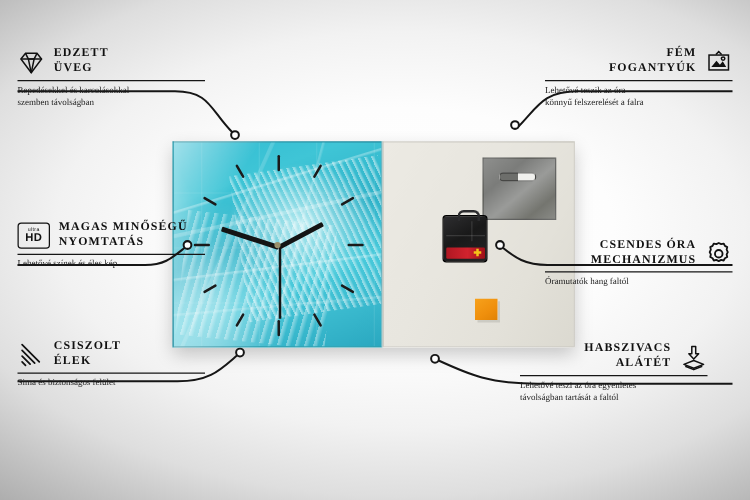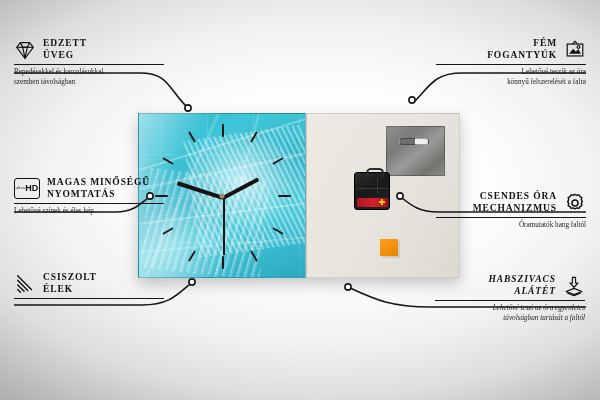--- a/index.html
+++ b/index.html
@@ -105,26 +105,26 @@
     color:#111;font-weight:700;white-space:pre-line;
   }
   .co-left .co-title{text-align:left;}
   .co-right .co-title{text-align:right;}
   .co-rule{height:1.4px;background:#161616;margin:3px 0 3px 0;}
   .co-sub{
     font-family:"Liberation Serif", serif;
     font-size:7.2px;line-height:9.4px;color:#1d1d1d;white-space:pre-line;
   }
   .co-left .co-sub{text-align:left;}
-  .co-right .co-sub{text-align:right;}
+  .co-right .co-sub{}
   .ico{width:22px;height:22px;flex:0 0 22px;display:block;}
   .ico svg{display:block;width:22px;height:22px;}
   .hd-badge{
     width:24px;height:19px;flex:0 0 24px;border:1.3px solid #111;border-radius:3px;
-    display:flex;align-items:center;justify-content:center;line-height:1;
+    display:flex;flex-direction:column;align-items:center;justify-content:center;line-height:1;
   }
   .hd-ultra{font-size:4.2px;letter-spacing:.3px;color:#111;font-family:"Liberation Sans",sans-serif;}
   .hd-hd{font-size:9px;font-weight:700;color:#111;font-family:"Liberation Sans",sans-serif;letter-spacing:.2px;}
 
   svg.connectors{position:absolute;left:0;top:0;width:600px;height:400px;pointer-events:none;}
 </style>
 </head>
 <body>
 
 <div id="stage">
@@ -239,20 +239,21 @@
               <path d="M4 8 L15 19"></path>
               <path d="M4 13 L11 20"></path>
               <path d="M4 18 L7 21"></path>
         </g>
           </svg>
       </span>
       <span class="co-title">CSISZOLT
 ÉLEK</span>
     </div>
     <div class="co-rule"></div>
+    <div class="co-sub">Sima és biztonságos felület</div>
   </div>
 
   <div class="callout co-right" style="left:436px;top:38px;width:150px;">
     <div class="co-head">
       <span class="co-title">FÉM
 FOGANTYÚK</span>
       <span class="ico">
         <svg viewBox="0 0 24 24">
             <g fill="none" stroke="#111" stroke-width="1.3">
           <path d="M9.5 5 L12 2.5 L14.5 5"></path>
@@ -278,21 +279,21 @@
           <path d="M12 2.6 l2.1 1.0 2.2 -0.5 1.1 2.0 2.0 1.1 -0.5 2.2 1.0 2.1 -1.0 2.1 0.5 2.2 -2.0 1.1 -1.1 2.0 -2.2 -0.5 -2.1 1.0 -2.1 -1.0 -2.2 0.5 -1.1 -2.0 -2.0 -1.1 0.5 -2.2 -1.0 -2.1 1.0 -2.1 -0.5 -2.2 2.0 -1.1 1.1 -2.0 2.2 0.5 Z"></path>
           <circle cx="12" cy="12" r="3.3"></circle>
         </g>
           </svg>
       </span>
     </div>
     <div class="co-rule"></div>
     <div class="co-sub">Óramutatók hang faltól</div>
   </div>
 
-  <div class="callout co-right" style="left:435px;top:274px;width:150px;font-style:italic;">
+  <div class="callout co-right" style="left:416px;top:274px;width:150px;">
     <div class="co-head">
       <span class="co-title">HABSZIVACS
 ALÁTÉT</span>
       <span class="ico">
         <svg viewBox="0 0 24 24">
             <g fill="none" stroke="#111" stroke-width="1.3" stroke-linejoin="round">
           <path d="M10.3 2.5 h3.4 v6.2 h2.6 L12 13.4 L7.7 8.7 h2.6 Z"></path>
           <path d="M12 14.6 L3.4 18.0 L12 21.4 L20.6 18.0 Z"></path>
           <path d="M4.6 19.6 L12 22.6 L19.4 19.6"></path>
         </g>

